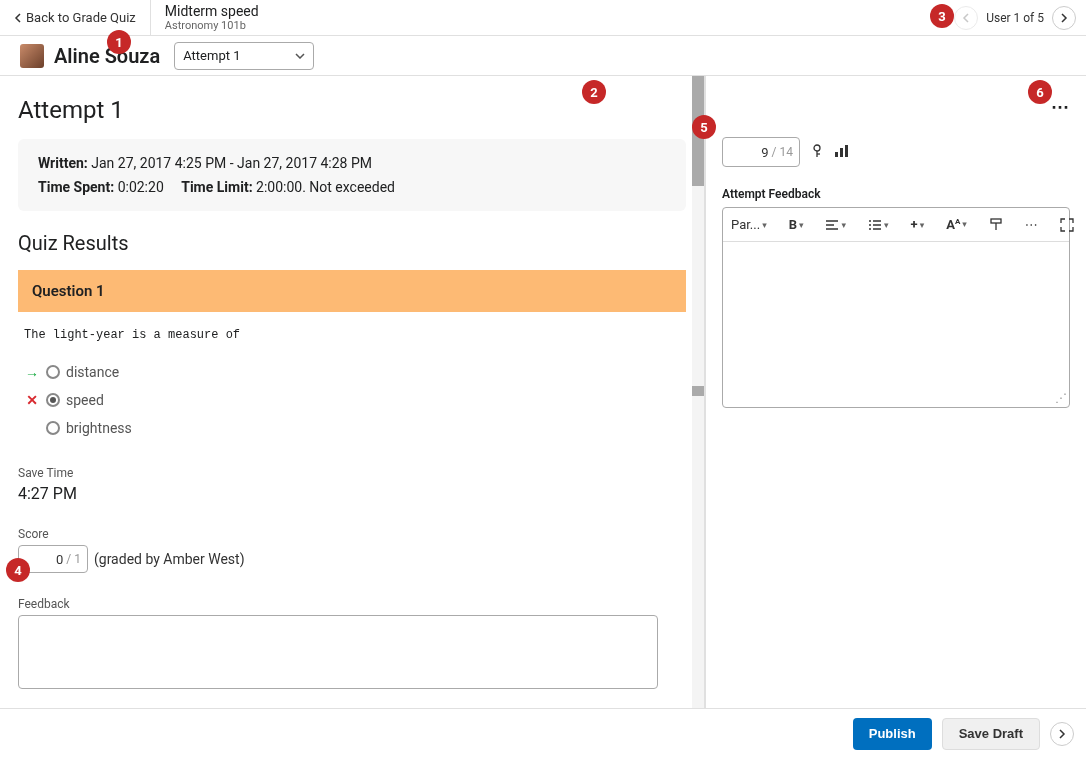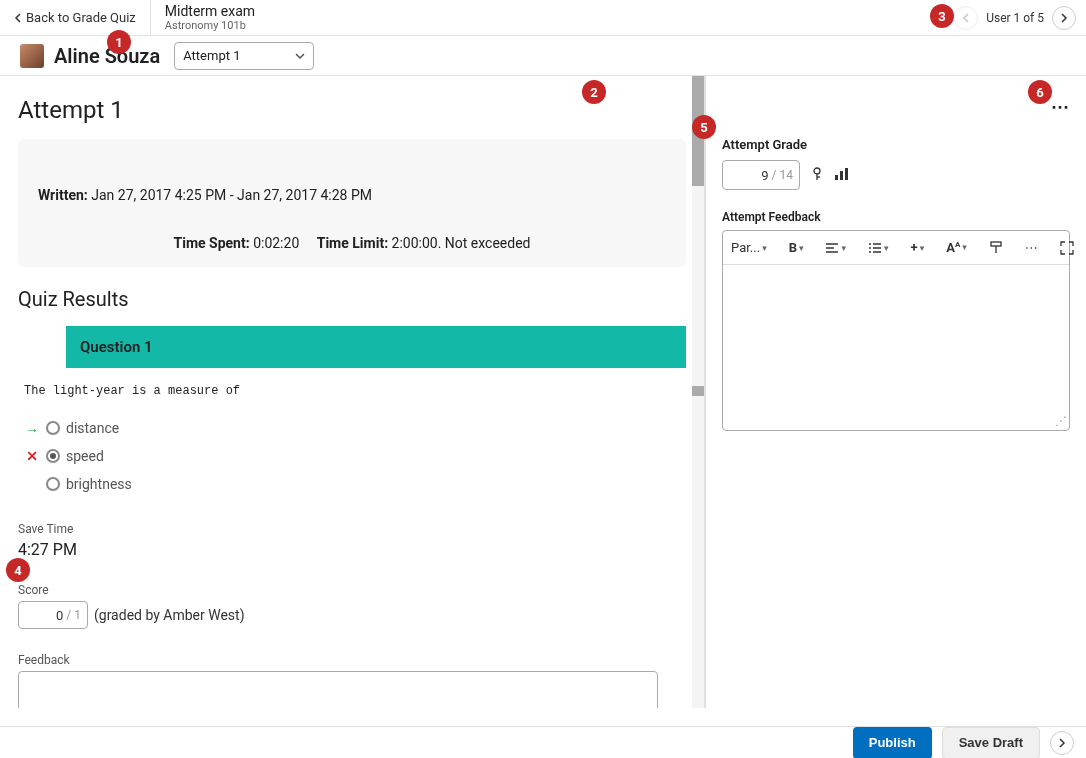--- a/index.html
+++ b/index.html
@@ -148,32 +148,31 @@
       background: #aaa;
     }
     h1.attempt-title { font-size: 24px; font-weight: 400; margin-bottom: 15px; }
     .info-card {
       background: #f7f7f7;
       border-radius: 6px;
       padding: 16px 20px;
       margin-bottom: 20px;
       font-size: 14px;
     }
-    .info-card .row { margin-bottom: 8px; margin-top: 32px; }
-    .info-card .row:last-child { margin-bottom: 0; text-align: center; }
+    .info-card .row { margin-bottom: 8px; }
+    .info-card .row:last-child { margin-bottom: 0; }
     .info-card b { font-weight: 700; }
     .info-card .sp { display: inline-block; margin-left: 14px; }
     h2.results-title { font-size: 20px; font-weight: 400; margin-bottom: 15px; }
     .q-header {
-      background: #14b8a6;
+      background: #fdba74;
       padding: 12px 14px;
       font-size: 15px;
       font-weight: 600;
       margin-bottom: 16px;
-      margin-left: 48px;
     }
     .q-text {
       font-family: "Courier New", monospace;
       font-size: 12px;
       margin: 10px 6px 16px 6px;
     }
     .opt-row {
       display: flex;
       align-items: center;
       gap: 6px;
@@ -311,21 +310,21 @@
       position: absolute;
       right: 2px;
       bottom: 2px;
       color: #999;
       font-size: 12px;
     }
     .footer {
       position: absolute;
       bottom: 0;
       left: 0; right: 0;
-      height: 32px;
+      height: 50px;
       border-top: 1px solid #e0e0e0;
       display: flex;
       align-items: center;
       justify-content: flex-end;
       padding: 0 12px;
       gap: 10px;
       background: #fff;
     }
     .btn {
       height: 32px;
@@ -358,21 +357,21 @@
 <body>
 
 <div class="header">
   <div class="back-link">
     <svg width="8" height="10" viewBox="0 0 8 10">
         <path d="M6 1 L2 5 L6 9" stroke="#333" stroke-width="1.5" fill="none"></path>
       </svg>
     <span>Back to Grade Quiz</span>
   </div>
   <div class="header-title-block">
-    <span class="header-title">Midterm exam</span>
+    <span class="header-title">Midterm speed</span>
     <span class="header-subtitle">Astronomy 101b</span>
   </div>
   <div class="header-right">
     <div class="nav-btn disabled">
       <svg width="8" height="10" viewBox="0 0 8 10">
           <path d="M6 1 L2 5 L6 9" stroke="#777" stroke-width="1.5" fill="none"></path>
         </svg>
     </div>
     <span class="user-count">User 1 of 5</span>
     <div class="nav-btn">
@@ -444,21 +443,20 @@
       </div>
       <div class="sub-label">Feedback</div>
       <textarea class="feedback-textarea" style=""></textarea>
     </div>
   </div>
   <div class="divider"></div>
   <div class="right-panel">
     <div class="right-top">
       <span class="more-dots">⋯</span>
     </div>
-    <div class="grade-label">Attempt Grade</div>
     <div class="grade-row">
       <div class="grade-input">
         <span class="got">9</span>
         <span class="of">/ 14</span>
       </div>
       <span class="key-icon">
         <svg width="14" height="14" viewBox="0 0 14 14">
             <circle cx="7" cy="4" r="3" stroke="#333" stroke-width="1.3" fill="none"></circle>
             <line x1="7" y1="7" x2="7" y2="13" stroke="#333" stroke-width="1.3"></line>
             <line x1="7" y1="10" x2="10" y2="10" stroke="#333" stroke-width="1.3"></line>

